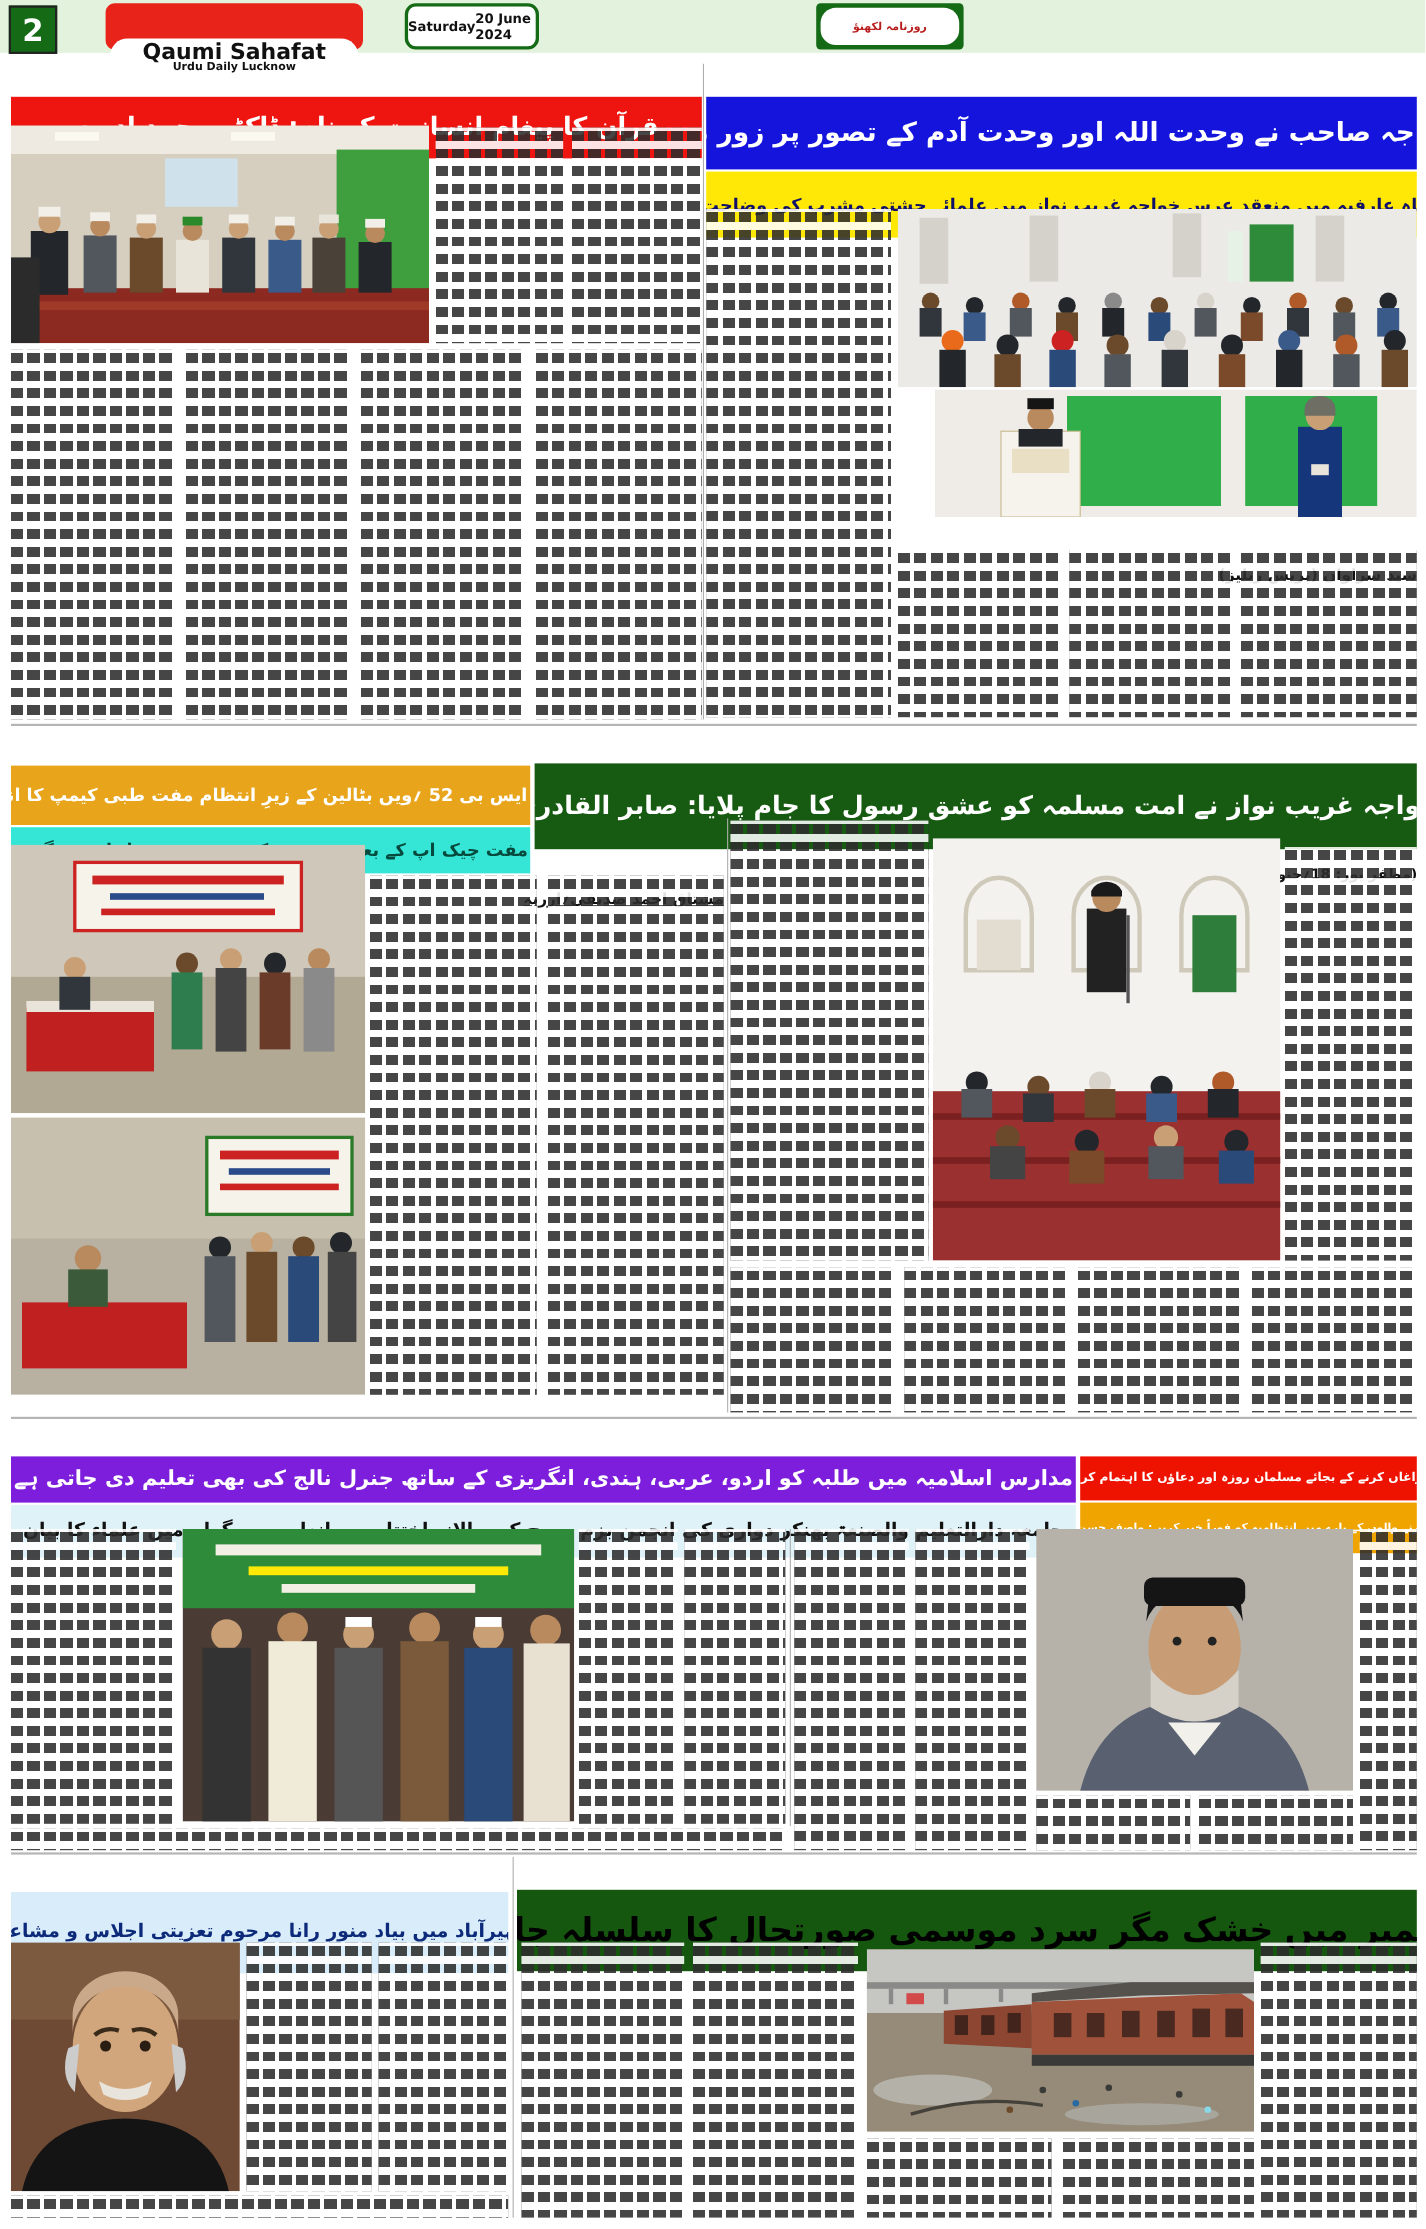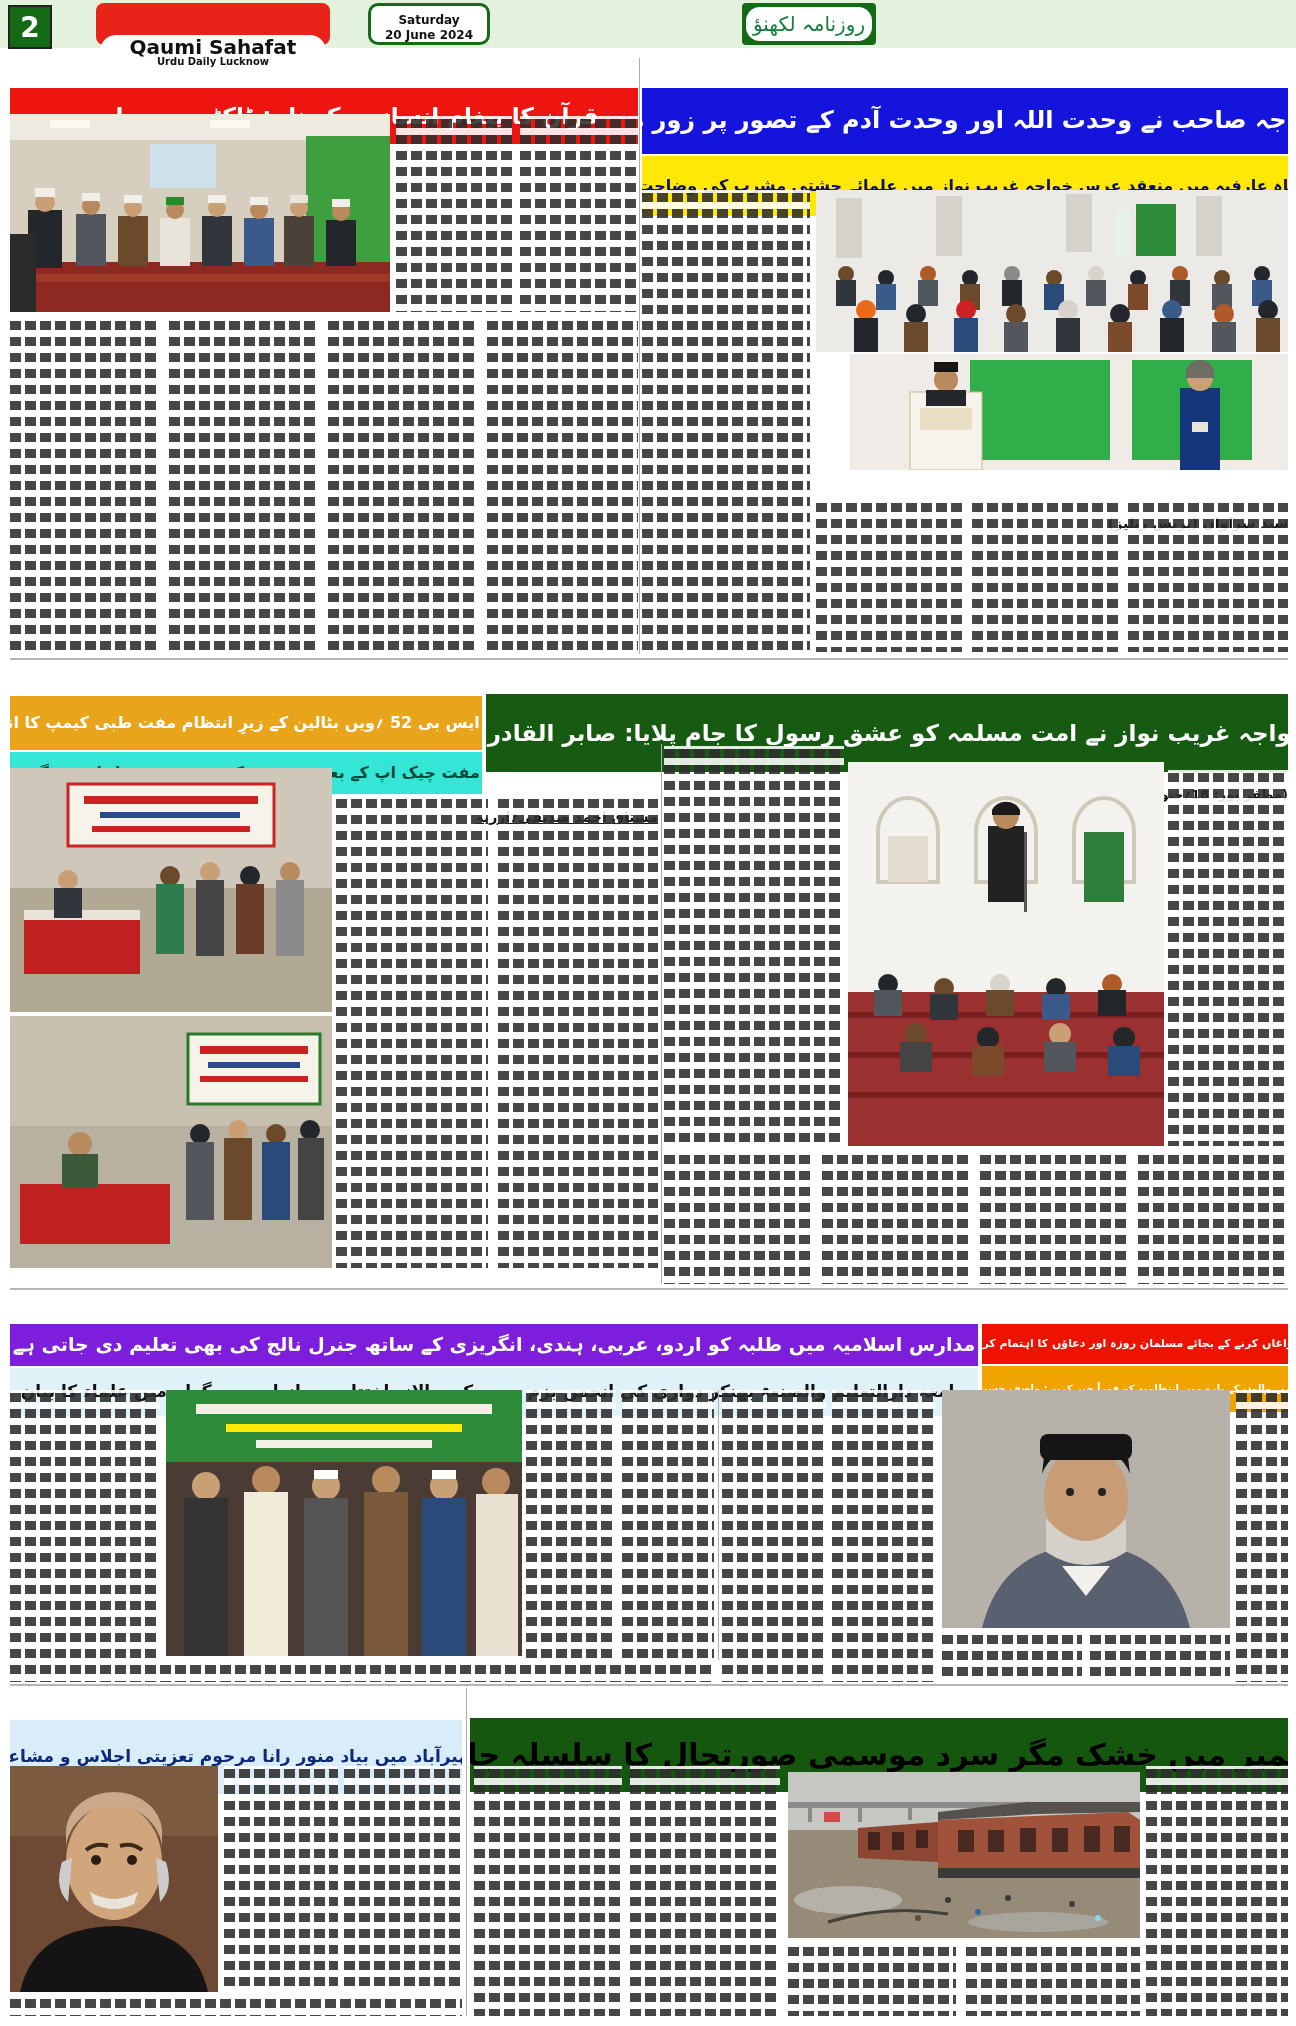--- a/index.html
+++ b/index.html
@@ -35,29 +35,29 @@
 
   <div class="abs" style="left:96px;top:3px;width:234px;height:42px;background:#e8231a;border-radius:8px;padding:4px;box-sizing:border-box;">
     <div style="background:#fff;border-radius:16px;height:100%;display:flex;flex-direction:column;
                 align-items:center;justify-content:center;line-height:1;margin-top:28px;">
       <span style="font-weight:bold;font-size:20px;color:#111;">Qaumi Sahafat</span>
       <span style="font-weight:bold;font-size:10px;color:#111;">Urdu Daily Lucknow</span>
     </div>
   </div>
 
   <div class="abs" style="left:368px;top:3px;width:122px;height:42px;background:#fff;border:3px solid #156b15;
-              border-radius:10px;box-sizing:border-box;display:flex;flex-direction:column;
-              align-items:center;justify-content:flex-end;line-height:1.2;">
+              border-radius:10px;box-sizing:border-box;display:flex;flex-direction:row;
+              align-items:center;justify-content:center;line-height:1.2;">
     <span style="font-weight:bold;font-size:12px;color:#111;">Saturday</span>
     <span style="font-weight:bold;font-size:12px;color:#111;">20 June 2024</span>
   </div>
 
   <div class="abs" style="left:742px;top:3px;width:134px;height:42px;background:#156b15;border-radius:4px;padding:4px;box-sizing:border-box;">
     <div style="background:#fff;border-radius:14px;height:100%;display:flex;align-items:center;justify-content:center;">
-      <span style="direction:rtl;font-size:20px;color:#15803d;font-weight:normal;">روزنامہ لکھنؤ</span>
+      <span style="direction:rtl;font-size:10px;color:#b91c1c;font-weight:bold;">روزنامہ لکھنؤ</span>
     </div>
   </div>
 
 
   <div class="hd" style="left:10px;top:56px;width:628px;height:56px;background:#ee1511;color:#fff;font-size:23px;">قرآن کا پیغام انسانیت کے نام: ڈاکٹر محمد ادریس</div>
 
   <svg class="abs" style="left:10px;top:114px;" width="380" height="198" viewBox="0 0 380 198" preserveAspectRatio="none">
     <rect width="380" height="198" fill="#d6cfc0"></rect>
     <rect width="380" height="26" fill="#eeeae2"></rect>
     <rect x="40" y="6" width="40" height="8" fill="#fbf8ef"></rect>

